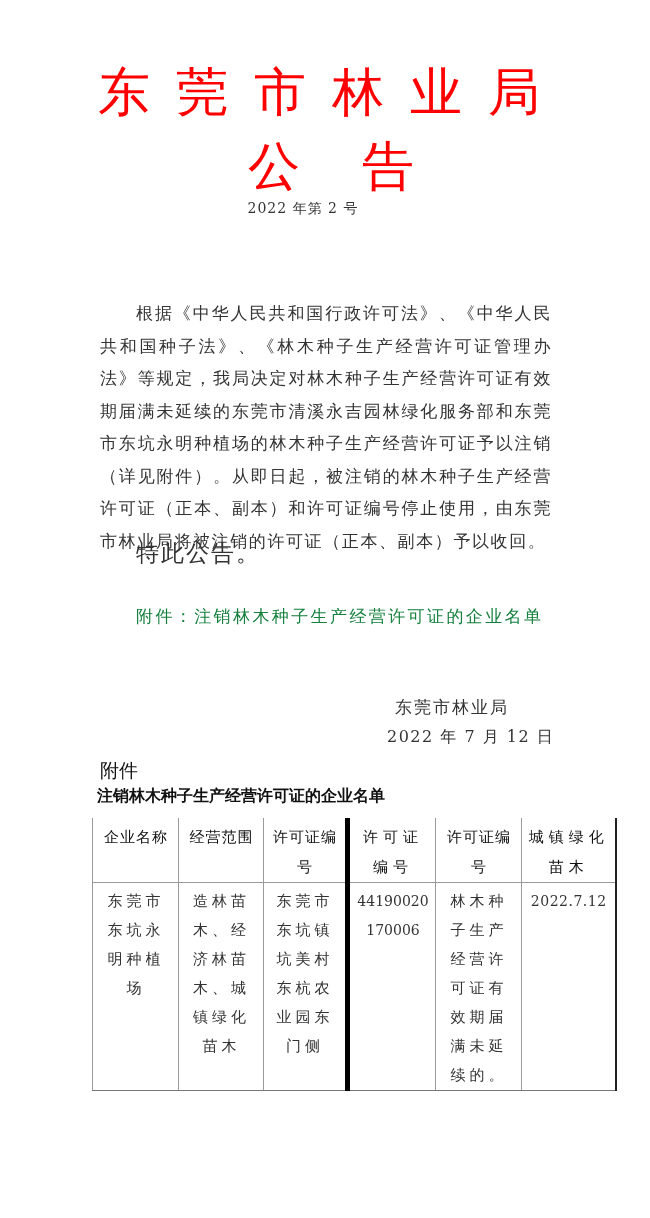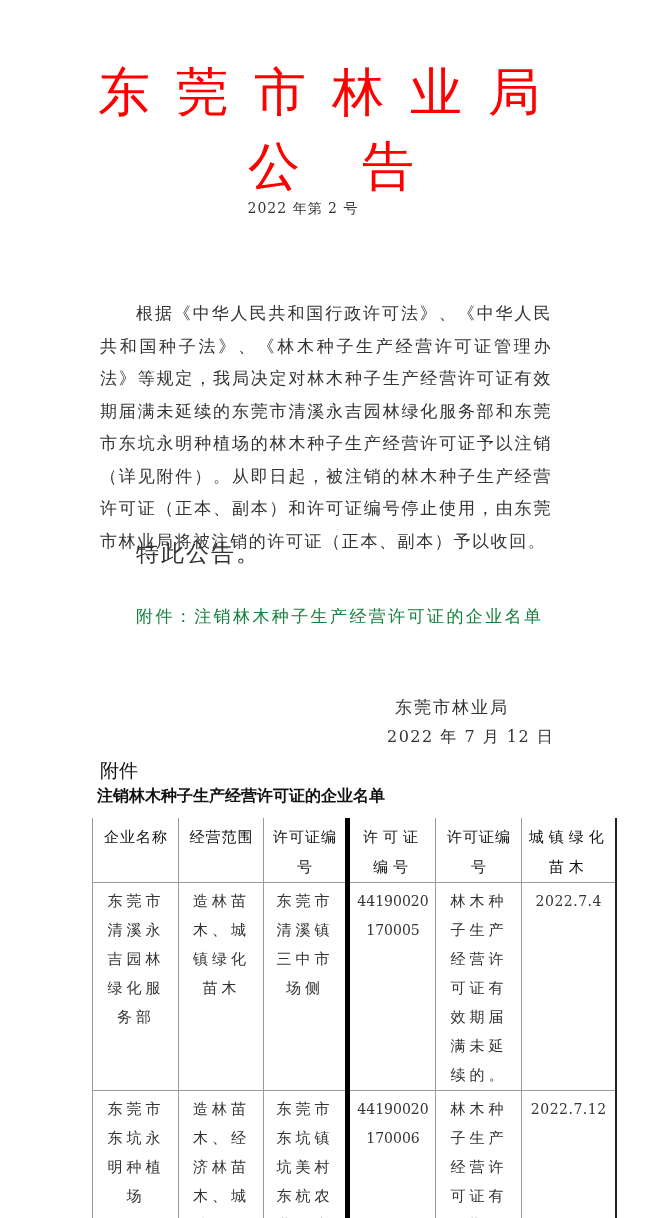--- a/index.html
+++ b/index.html
@@ -76,28 +76,20 @@
     <tr>
       <th>企业名称</th>
       <th>经营范围</th>
       <th>许可证编号</th>
       <th class="spread dark-left">许可证编号</th>
       <th>许可证编号</th>
       <th class="spread dark-right">城镇绿化苗木</th>
     </tr>
   </thead>
   <tbody>
-    <tr>
-      <td>东莞市清溪永吉园林绿化服务部</td>
-      <td>造林苗木、城镇绿化苗木</td>
-      <td>东莞市清溪镇三中市场侧</td>
-      <td class="col-num dark-left">44190020170005</td>
-      <td>林木种子生产经营许可证有效期届满未延续的。</td>
-      <td class="col-date dark-right">2022.7.4</td>
-    </tr>
     <tr class="last">
       <td>东莞市东坑永明种植场</td>
       <td>造林苗木、经济林苗木、城镇绿化苗木</td>
       <td>东莞市东坑镇坑美村东杭农业园东门侧</td>
       <td class="col-num dark-left">44190020170006</td>
       <td>林木种子生产经营许可证有效期届满未延续的。</td>
       <td class="col-date dark-right">2022.7.12</td>
     </tr>
   </tbody>
 </table>

